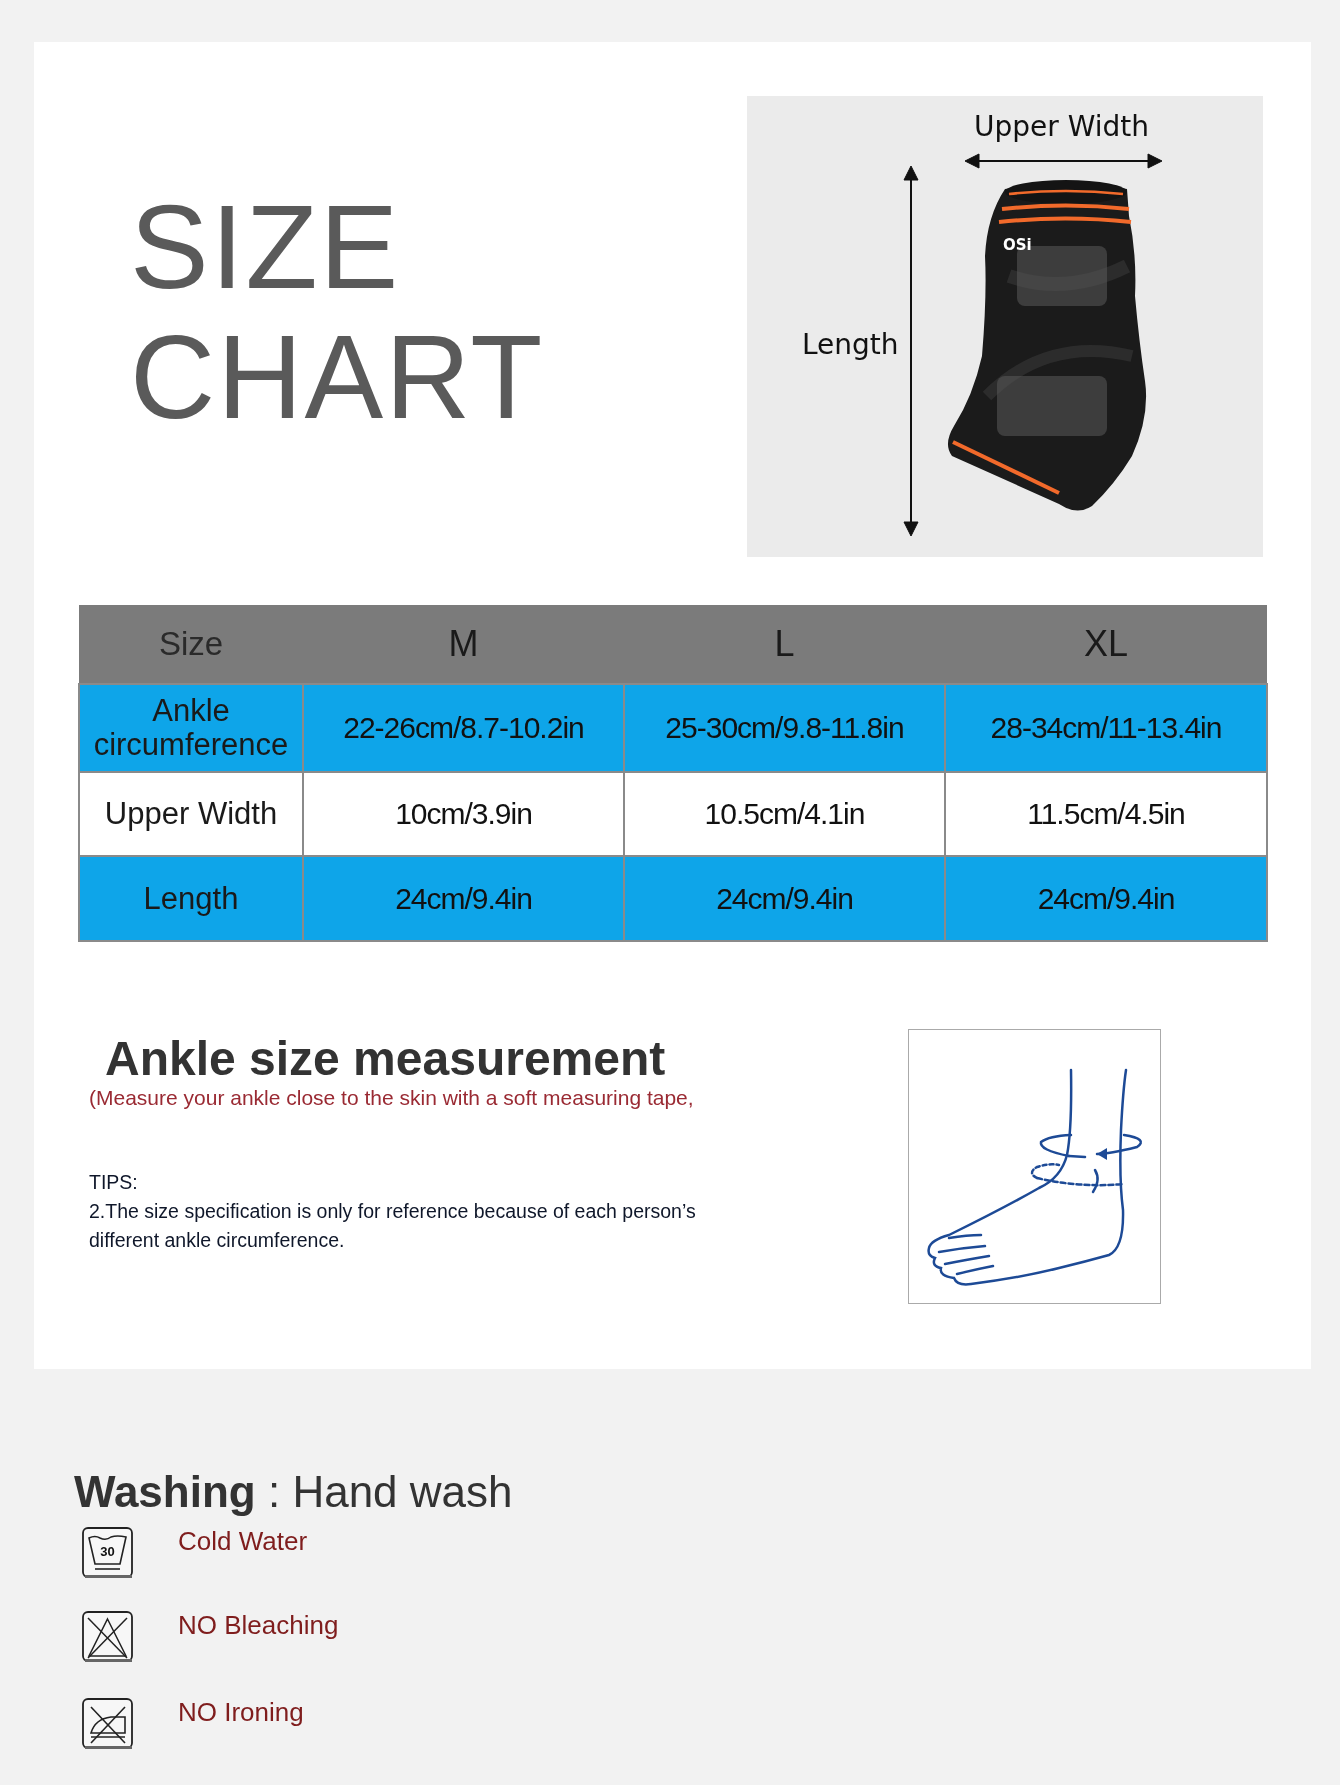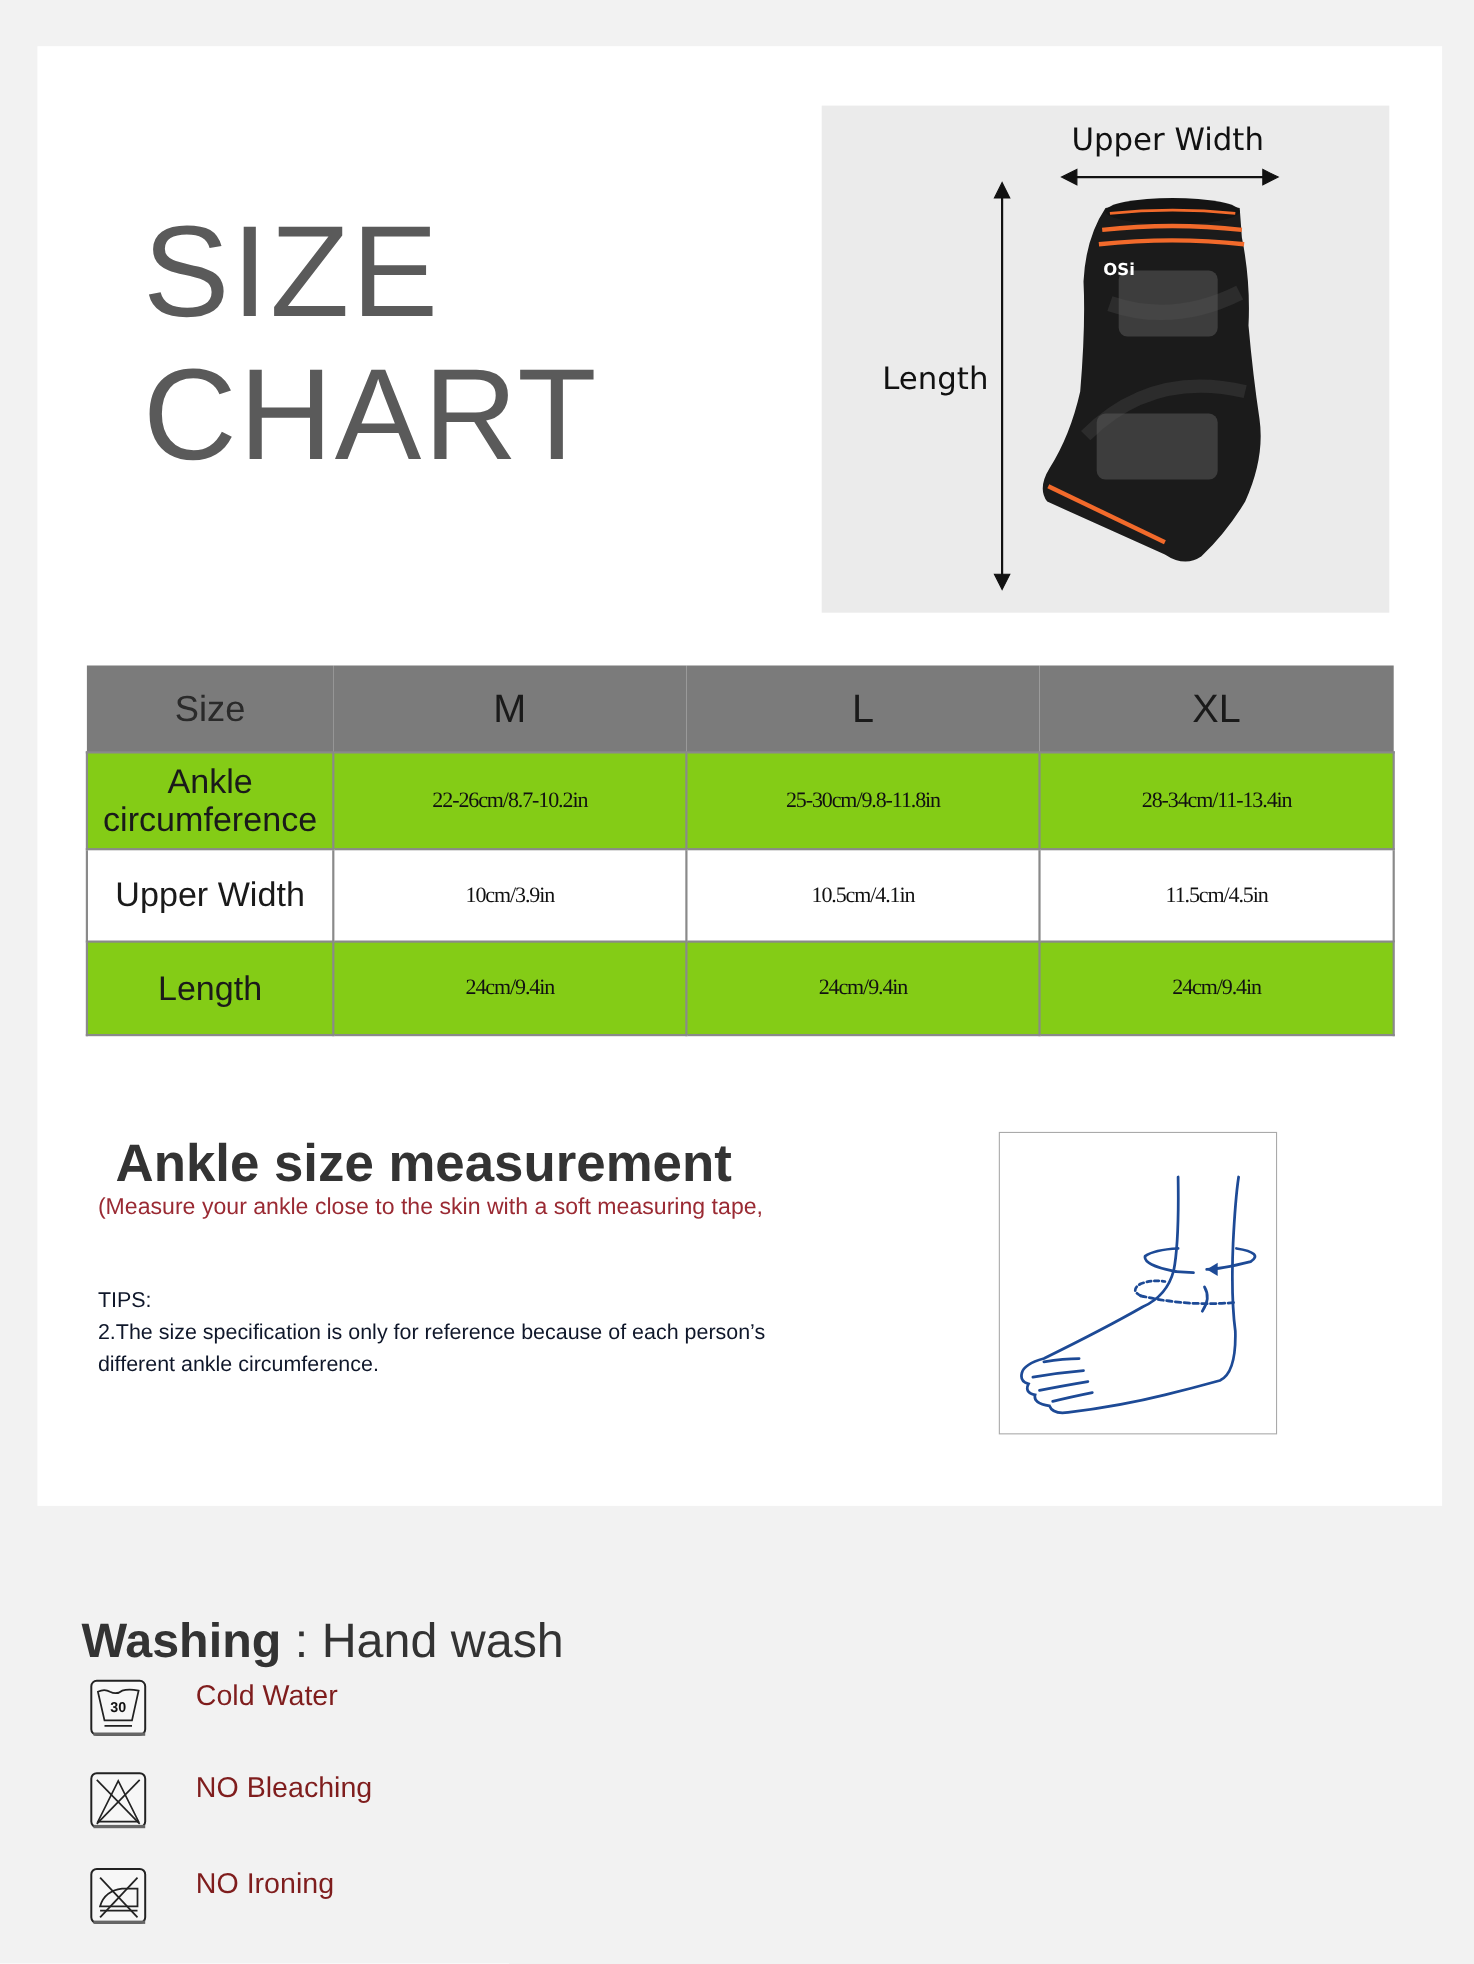--- a/index.html
+++ b/index.html
@@ -24,25 +24,25 @@
   table.size-table {
     position:absolute; left:78px; top:605px; width:1188px; height:335px;
     border-collapse:collapse; table-layout:fixed;
   }
   .size-table th {
     background:#7b7b7b; height:78px; font-weight:400; font-size:36px; color:#1a1a1a;
     font-family:"Liberation Sans", sans-serif; padding:0;
   }
   .size-table th.first { font-size:33px; color:#2a2a2a; }
   .size-table td {
-    border:2px solid #8a8a8a; text-align:center; font-size:20px; color:#111; padding:0;
-    font-family:Liberation Serif, serif; letter-spacing:-1px;
+    border:2px solid #8a8a8a; text-align:center; font-size:30px; color:#111; padding:0;
+    font-family:Liberation Sans, sans-serif; letter-spacing:-1px;
   }
   .size-table td.rowhead { font-family:"Liberation Sans", sans-serif; font-size:31px; letter-spacing:0; line-height:34px; color:#1a1a1a; }
-  .size-table tr.gray td { background:#84cc16; }
+  .size-table tr.gray td { background:#0ea5e9; }
   .size-table tr.white td { background:#ffffff; }
   .size-table tr.r1 { height:88px; }
   .size-table tr.r2 { height:84px; }
   .size-table tr.r3 { height:85px; }
 
   .measure-title {
     position:absolute; left:89px; top:1015px; margin:16px;
     font-family:"Liberation Sans", sans-serif; font-weight:700; font-size:48px; color:#333;
   }
   .measure-note {

